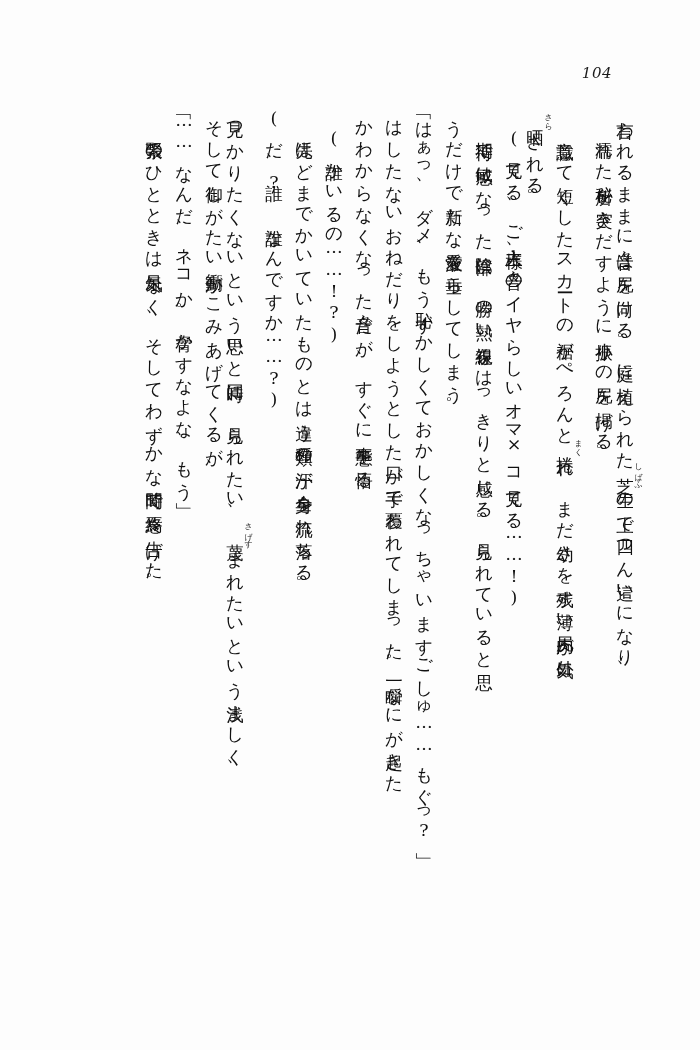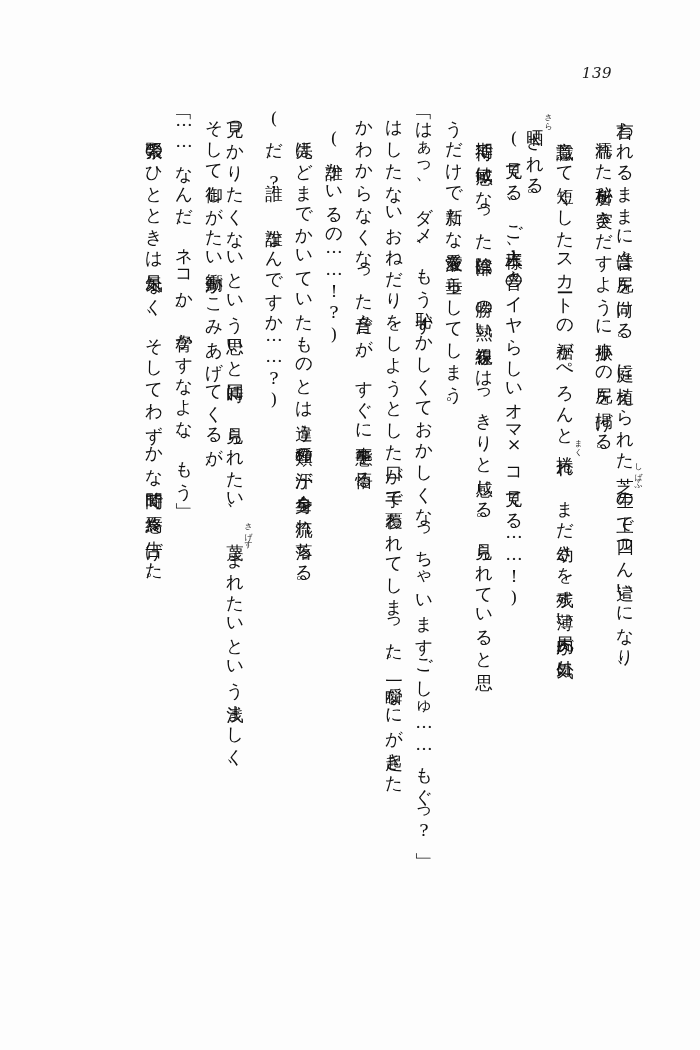--- a/index.html
+++ b/index.html
@@ -68,21 +68,21 @@
     font-size: 8px;
     letter-spacing: 0px;
     color: #222;
   }
 </style>
 </head>
 <body>
 
 <div class="page">
 
-  <div class="page-number">139</div>
+  <div class="page-number">104</div>
 
   <div class="text-block">
     <div class="vline">言われるままに音々は尻を向ける。庭に植えられた<ruby><span>芝生</span><rt>しばふ</rt></ruby>の上で四つん這いになり、</div>
     <div class="vline indent">濡れた秘所を突きだすように小振りの尻を掲げる。</div>
     <div class="vline indent">意識して短くしたスカートの裾がぺろんと<ruby><span>捲</span><rt>まく</rt></ruby>れ、まだ幼さを残す薄い尻肉が外気に</div>
     <div class="vline"><ruby><span>晒</span><rt>さら</rt></ruby>される。</div>
     <div class="vline indent">(見てる、ご主人様、音々のイヤらしいオマ×コ見てる……!)</div>
     <div class="vline indent">期待で敏感になった陰部に、勝の熱い視線をはっきりと感じる。見られていると思</div>
     <div class="vline">うだけで新たな愛液を垂らしてしまう。</div>
     <div class="vline">「はぁっ、ダメ、もう恥ずかしくておかしくなっちゃいますごしゅ……もぐっ?」</div>

